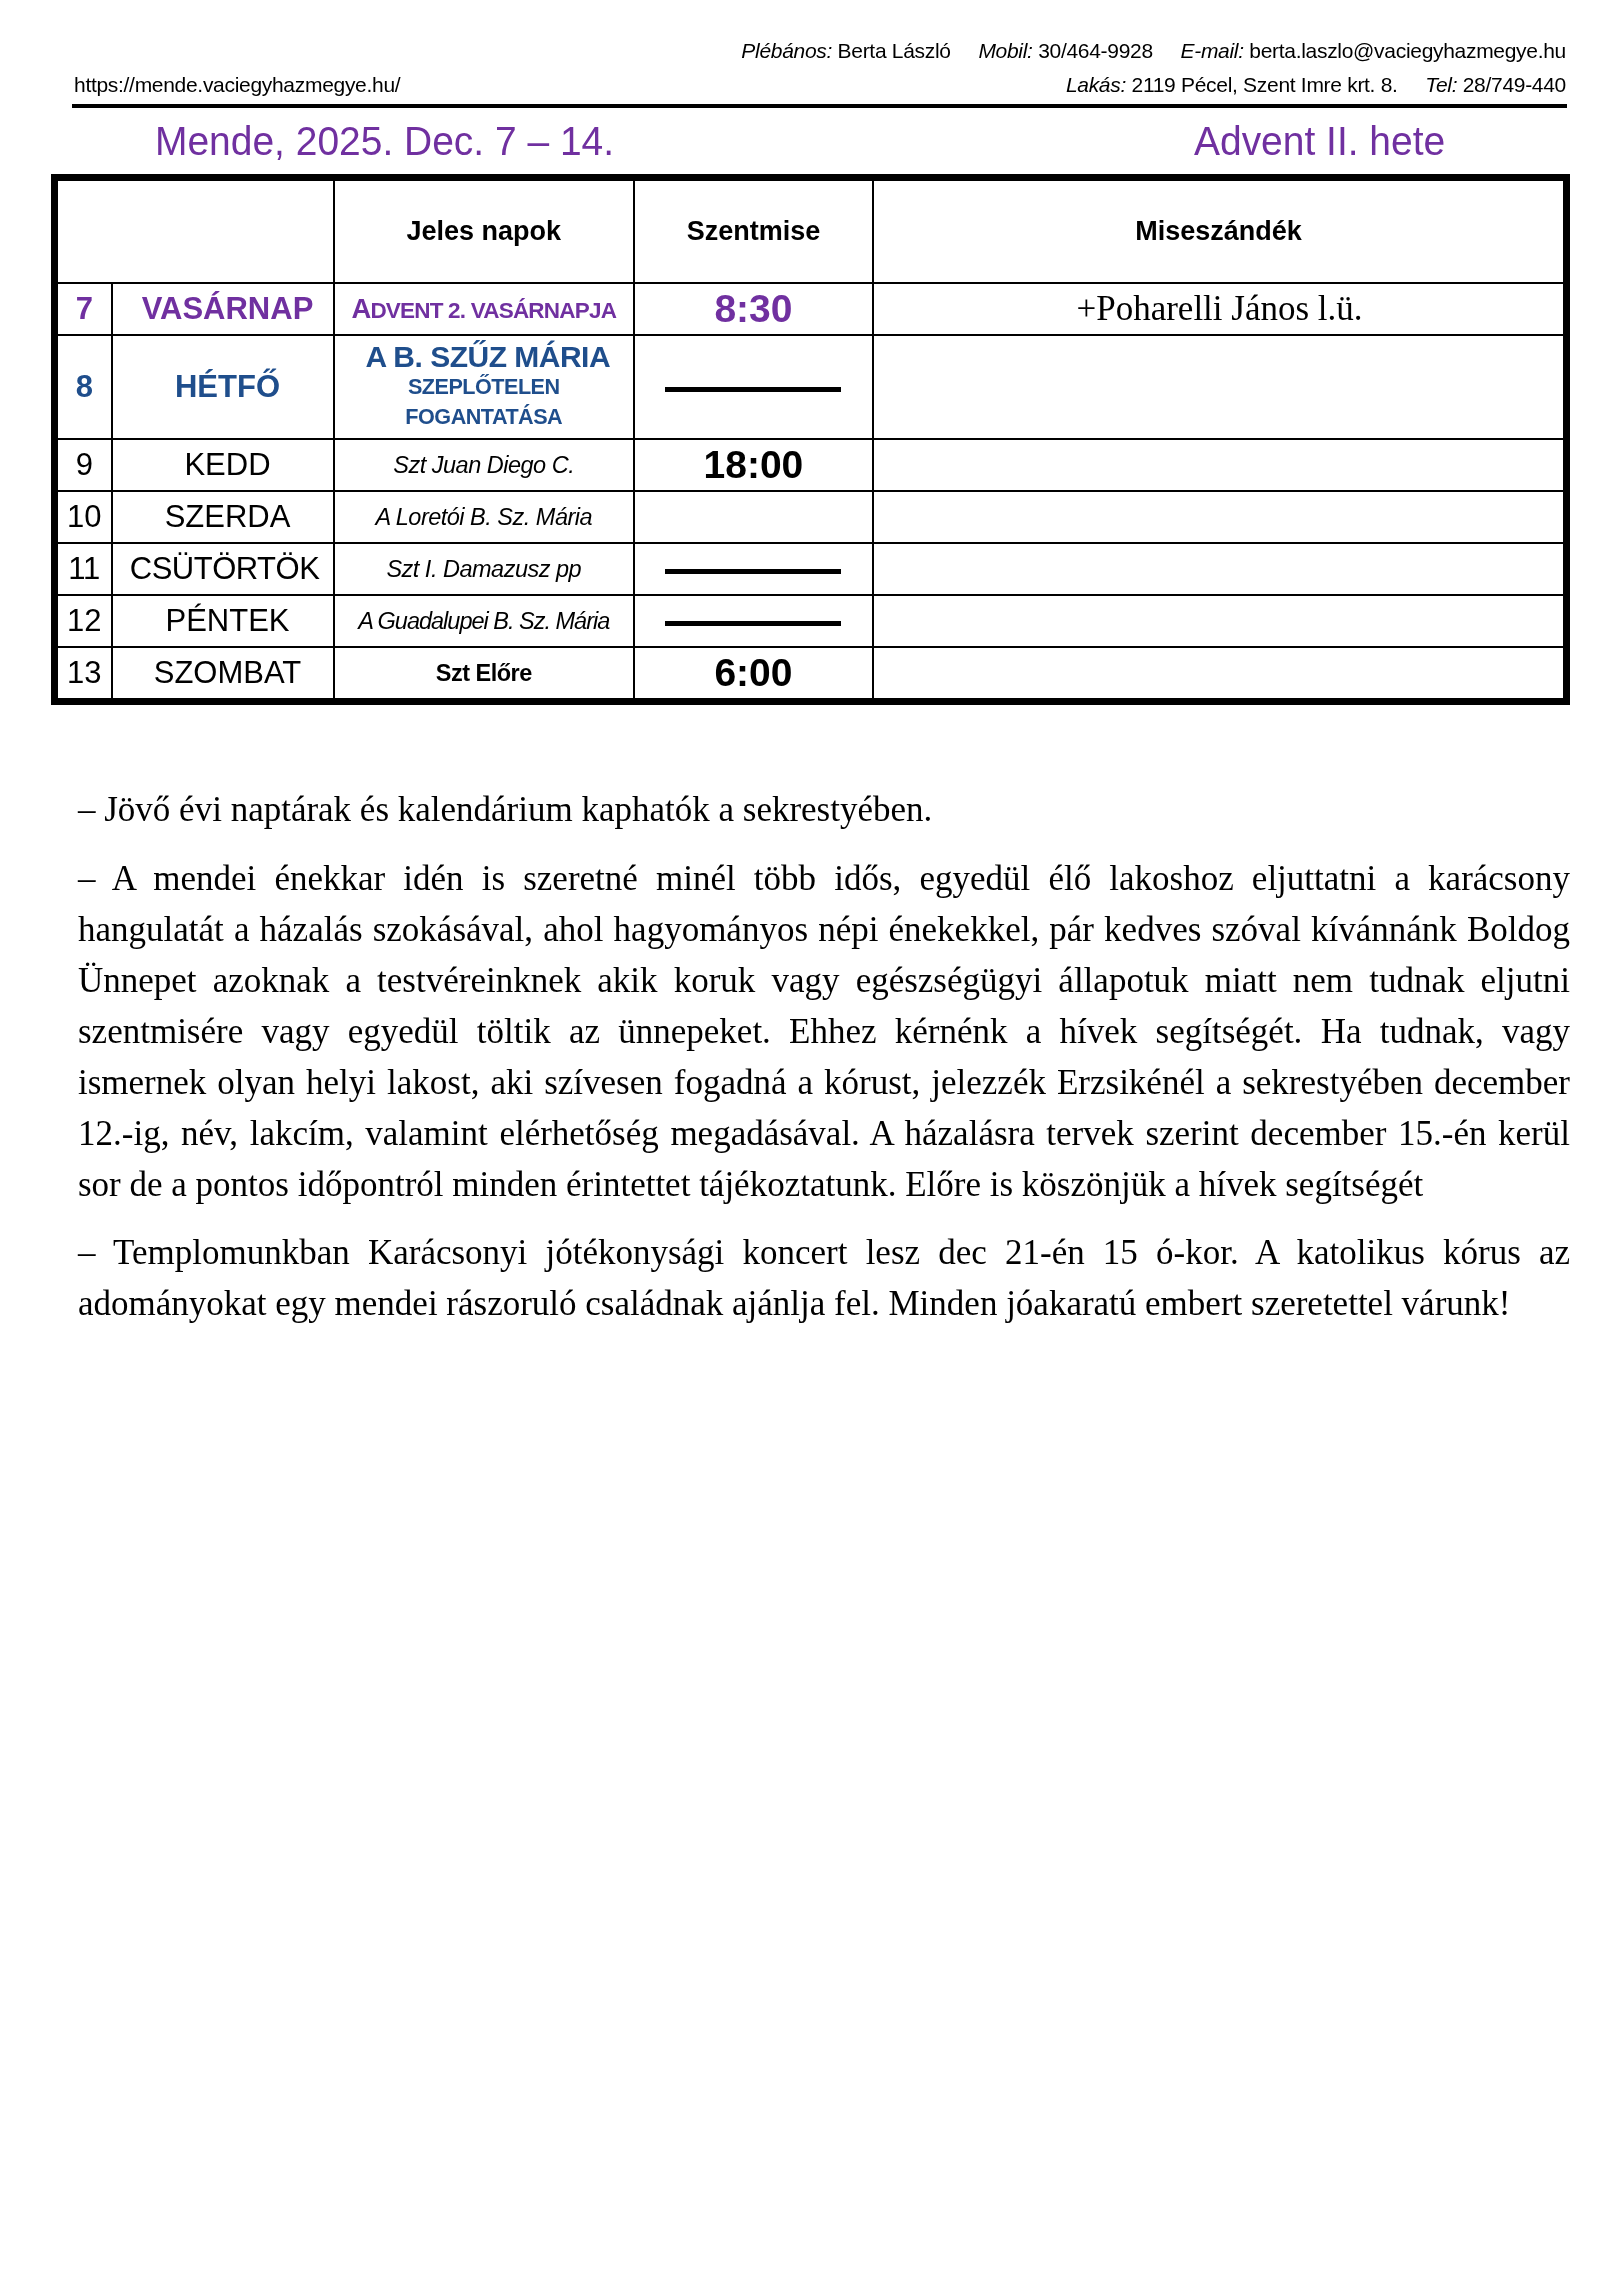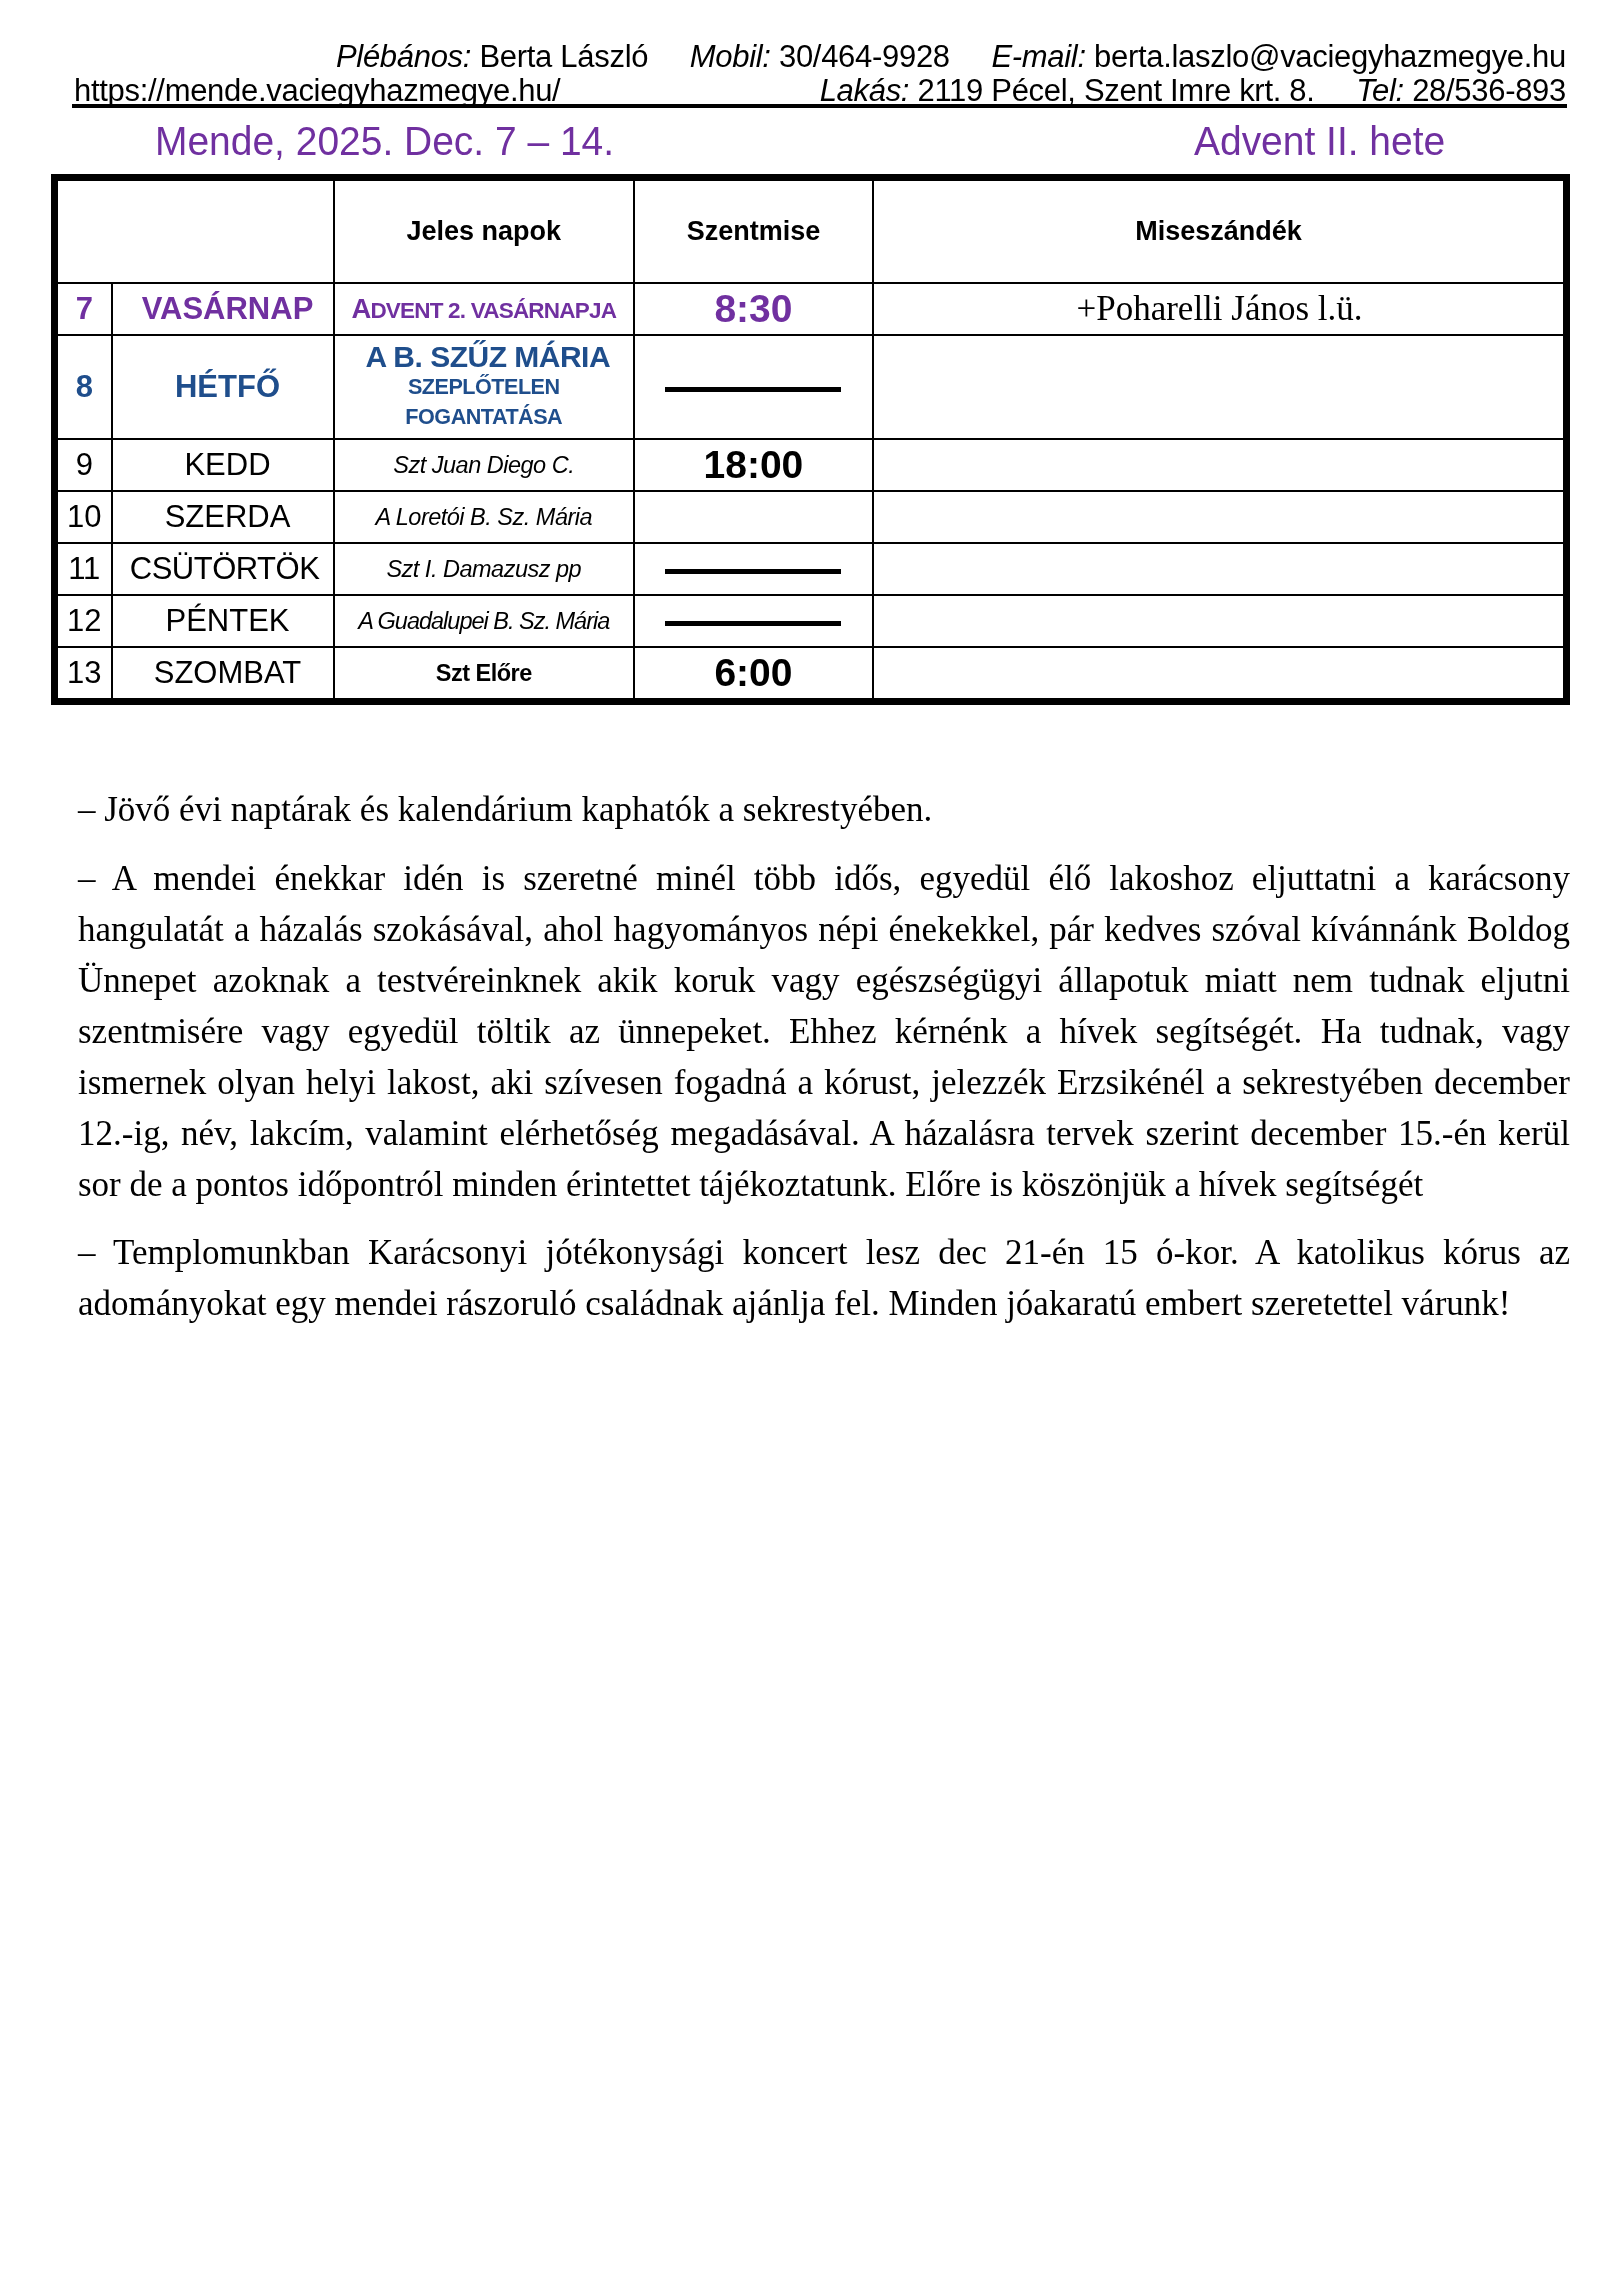--- a/index.html
+++ b/index.html
@@ -1,17 +1,17 @@
 <!DOCTYPE html>
 <html><head>
 <meta charset="utf-8">
 <style>
   html, body { margin:0; padding:0; background:#ffffff; }
   body { width:1621px; height:2293px; position:relative; overflow:hidden; font-family:"Liberation Sans", sans-serif; color:#000; }
-  .hdr-line { position:absolute; font-family:"Liberation Sans", sans-serif; font-size:31px; white-space:nowrap; letter-spacing:-0.3px; }
+  .hdr-line { position:absolute; font-family:"Liberation Sans", sans-serif; font-size:21px; white-space:nowrap; letter-spacing:-0.3px; }
   .hdr-line i { font-style:italic; }
   #hdr1 { right:55px; top:39px; }
   #hdr2-left { left:74px; top:73px; }
   #hdr2-right { right:55px; top:73px; }
   .rule { position:absolute; left:72px; top:104px; width:1495px; height:3.9px; background:#000; }
   .title { position:absolute; top:118px; font-size:41px; color:#7030a0; font-family:"Liberation Sans", sans-serif; white-space:nowrap; transform:scaleX(0.95); transform-origin:left top; }
   #title-left { left:155px; }
   #title-right { left:1194px; }
 
   table.sched { position:absolute; left:51px; top:174px; width:1519px; border-collapse:collapse; border:7.8px solid #000; table-layout:fixed; }
@@ -47,21 +47,21 @@
   <i>Mobil:</i>
   <span>30/464-9928</span>&nbsp;&nbsp;&nbsp;&nbsp;
   <i>E-mail:</i>
   <span>berta.laszlo@vaciegyhazmegye.hu</span>
 </div>
 <div class="hdr-line" id="hdr2-left">https://mende.vaciegyhazmegye.hu/</div>
 <div class="hdr-line" id="hdr2-right">
   <i>Lakás:</i>
   <span>2119 Pécel, Szent Imre krt. 8.</span>&nbsp;&nbsp;&nbsp;&nbsp;
   <i>Tel:</i>
-  <span>28/536-893</span>
+  <span>28/749-440</span>
 </div>
 <div class="rule"></div>
 
 <div class="title" id="title-left">Mende, 2025. Dec. 7 – 14.</div>
 <div class="title" id="title-right">Advent II. hete</div>
 
 <table class="sched">
   <colgroup>
     <col style="width:57px">
     <col style="width:222px">

